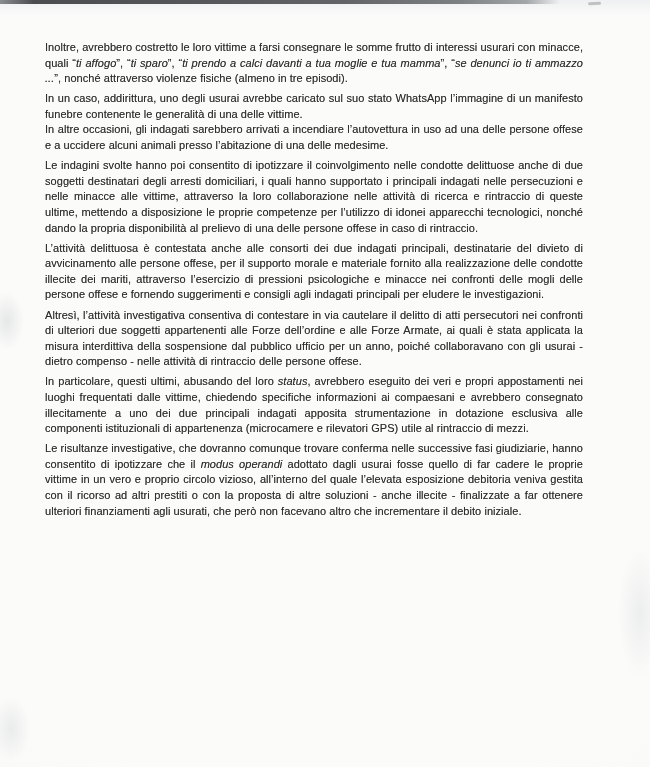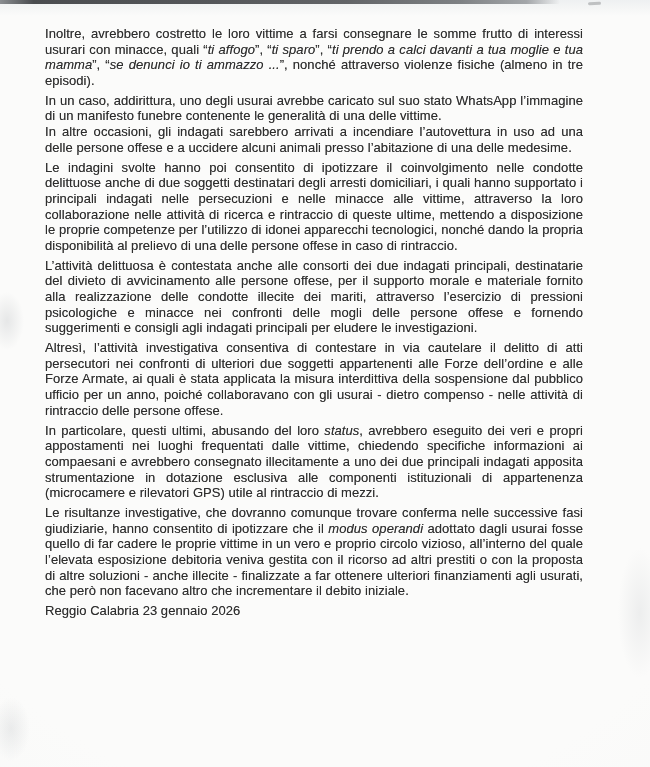--- a/index.html
+++ b/index.html
@@ -53,23 +53,23 @@
     right: -12px; top: 548px; width: 44px; height: 130px;
     background: radial-gradient(closest-side, rgba(200,203,206,0.28), rgba(200,203,206,0));
   }
   .smudge-bottom-left {
     left: -8px; bottom: 6px; width: 38px; height: 64px;
     background: radial-gradient(closest-side, rgba(196,199,202,0.30), rgba(196,199,202,0));
   }
   .doc-body {
     position: absolute;
     left: 45px;
-    top: 26px;
+    top: 40px;
     width: 538px;
-    font-size: 13px;
+    font-size: 11px;
     line-height: 15.6px;
     text-align: justify;
     letter-spacing: 0.05px;
     text-shadow: 0 0 0.4px rgba(46,46,46,0.55);
   }
   p.para {
     margin: 0 0 4.5px 0;
   }
   p.dateline {
     margin: 0;
@@ -92,15 +92,14 @@
   <div class="doc-body">
     <div>
         <p class="para"><span>Inoltre, avrebbero costretto  le loro vittime a farsi consegnare le somme frutto di interessi usurari con minacce, quali “</span><span class="it">ti affogo</span><span>”, “</span><span class="it">ti sparo</span><span>”, “</span><span class="it">ti prendo a calci davanti a tua moglie e tua mamma</span><span>”, “</span><span class="it">se denunci io ti ammazzo ...</span><span>”, nonché attraverso violenze fisiche (almeno in tre episodi).</span></p>
         <p class="para"><span>In un caso, addirittura, uno degli usurai avrebbe caricato sul suo stato WhatsApp l’immagine di un manifesto funebre contenente le generalità di una delle vittime.</span><br><span>In altre occasioni, gli indagati sarebbero arrivati a incendiare l’autovettura in uso ad una delle persone offese e a uccidere alcuni animali presso l’abitazione di una delle medesime.</span></p>
         <p class="para"><span>Le indagini svolte hanno poi consentito di ipotizzare il coinvolgimento nelle condotte delittuose anche di due soggetti destinatari degli arresti domiciliari, i quali hanno supportato i principali indagati nelle persecuzioni e nelle minacce alle vittime, attraverso la loro collaborazione nelle attività di ricerca e rintraccio di queste ultime, mettendo a disposizione le proprie competenze per l’utilizzo di idonei apparecchi tecnologici, nonché dando la propria disponibilità al prelievo di una delle persone offese in caso di rintraccio.</span></p>
         <p class="para"><span>L’attività delittuosa è contestata anche alle consorti dei due indagati principali, destinatarie del divieto di avvicinamento alle persone offese, per il supporto morale e materiale fornito alla realizzazione delle condotte illecite dei mariti, attraverso l’esercizio di pressioni psicologiche e minacce nei confronti delle mogli delle persone offese e fornendo suggerimenti e consigli agli indagati principali per eludere le investigazioni.</span></p>
         <p class="para"><span>Altresì, l’attività investigativa consentiva di contestare in via cautelare il delitto di atti persecutori nei confronti di ulteriori due soggetti appartenenti alle Forze dell’ordine e alle Forze Armate, ai quali è stata applicata la misura interdittiva della sospensione dal pubblico ufficio per un anno, poiché collaboravano con gli usurai - dietro compenso - nelle attività di rintraccio delle persone offese.</span></p>
         <p class="para"><span>In particolare, questi ultimi, abusando del loro </span><span class="it">status</span><span>, avrebbero eseguito dei veri e propri appostamenti nei luoghi frequentati dalle vittime, chiedendo specifiche informazioni ai compaesani e avrebbero consegnato illecitamente a uno dei due principali indagati apposita strumentazione in dotazione esclusiva alle componenti istituzionali di appartenenza (microcamere e rilevatori GPS) utile al rintraccio di mezzi.</span></p>
         <p class="para"><span>Le risultanze investigative, che dovranno comunque trovare conferma nelle successive fasi giudiziarie, hanno consentito di ipotizzare che il </span><span class="it">modus operandi</span><span> adottato dagli usurai fosse quello di far cadere le proprie vittime in un vero e proprio circolo vizioso, all’interno del quale l’elevata esposizione debitoria veniva gestita con il ricorso ad altri prestiti o con la proposta di altre soluzioni - anche illecite - finalizzate a far ottenere ulteriori finanziamenti agli usurati, che  però non facevano altro che incrementare il debito iniziale.</span></p>
       </div>
-    <p class="dateline">Reggio Calabria 23 gennaio 2026</p>
   </div>
 </div>
 
 </body></html>

